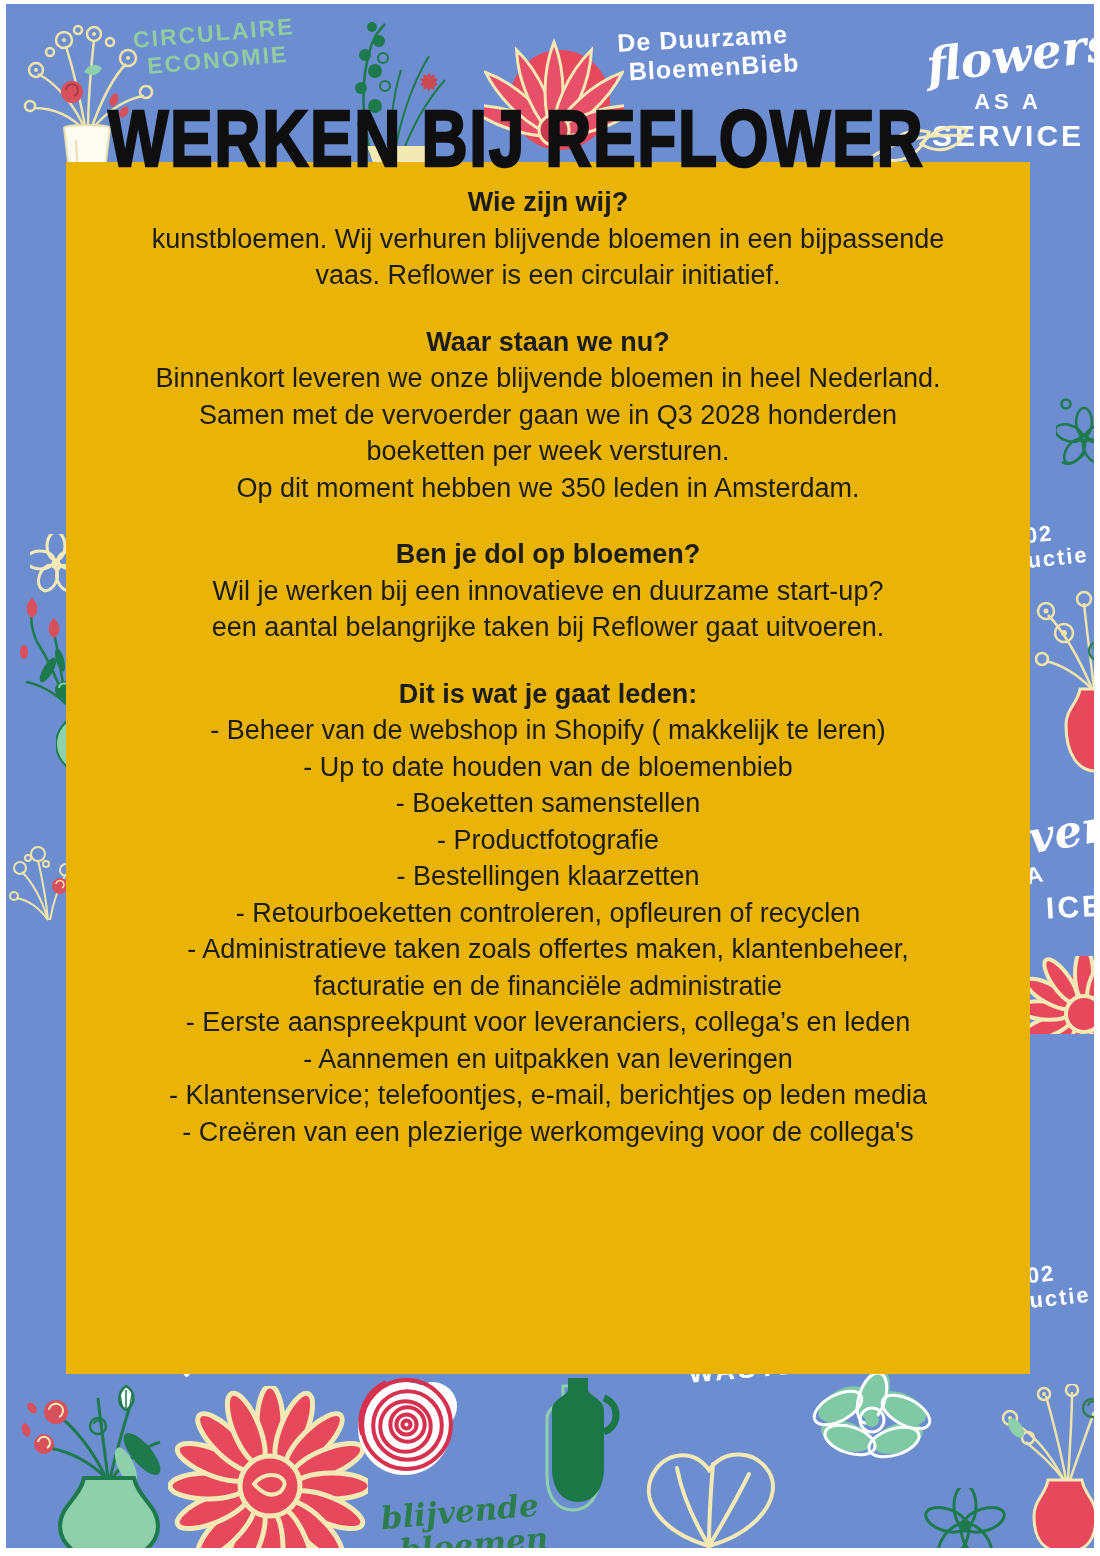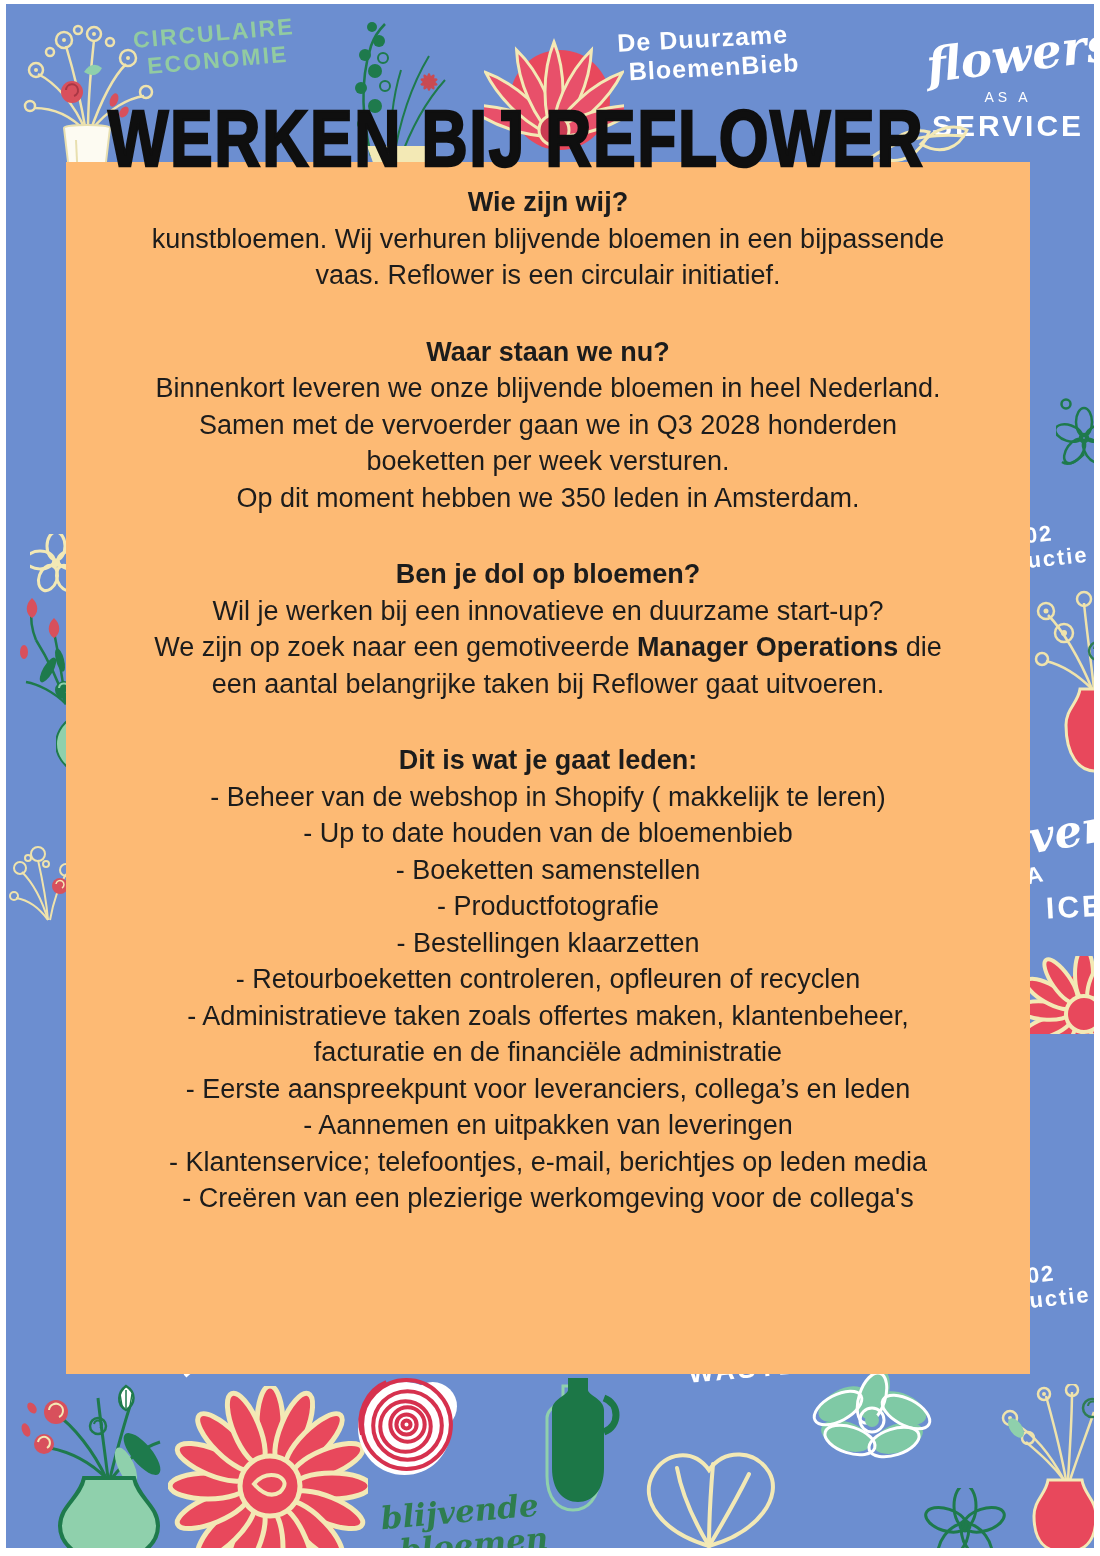--- a/index.html
+++ b/index.html
@@ -4,24 +4,24 @@
 <style>
   html,body { margin:0; padding:0; }
   body { width:1100px; height:1556px; background:#ffffff; font-family:"Liberation Sans", sans-serif; }
   .poster { position:relative; width:1100px; height:1556px; background:#ffffff; overflow:hidden; }
   .canvas { position:absolute; left:6px; top:4px; width:1088px; height:1544px; background:#6C8ED0; overflow:hidden; }
 
   .deco { position:absolute; z-index:1; }
   .deco svg { display:block; overflow:hidden; }
 
   
-  .card { position:absolute; left:60px; top:158px; width:964px; height:1212px; background:#fdba74; z-index:2;
+  .card { position:absolute; left:60px; top:158px; width:964px; height:1212px; background:#eab308; z-index:2;
           box-sizing:border-box; padding:22px 30px 0; text-align:center; color:#1c1c1c;
           font-size:27px; line-height:36.5px; }
-  .sec { margin-top:40px; }
+  .sec { margin-top:30px; }
   .sec:first-child { margin-top:0; }
   .h { font-weight:bold; }
   .ln { white-space:nowrap; }
   .b { font-weight:bold; }
 
   
   .title-wrap { position:absolute; left:0; top:95px; width:100%; text-align:left; z-index:3; line-height:1; }
   .title-inner { display:inline-block; transform:scaleX(0.8); transform-origin:center;
                  font-weight:bold; font-size:80px; letter-spacing:2px; color:#0f0f0f;
                  -webkit-text-stroke:2.5px #0f0f0f; white-space:nowrap; }
@@ -30,21 +30,21 @@
   .hand { position:absolute; z-index:1; font-weight:bold; }
   .circ { left:128px; top:16px; color:#92CBA1; font-size:23px; line-height:27px; letter-spacing:2px;
           transform:rotate(-5deg); }
   .circ .l2 { margin-left:12px; }
   .duurz { left:612px; top:20px; color:#ffffff; font-size:25px; line-height:29px; letter-spacing:1px;
            transform:rotate(-3deg); }
   .duurz .l2 { margin-left:10px; }
   .faas { left:912px; top:24px; width:180px; color:#ffffff; text-align:center; }
   .faas .script { font-family:"DejaVu Serif", serif; font-style:italic; font-weight:bold; font-size:47px;
                   transform:rotate(-7deg); white-space:nowrap; margin-left:8px; }
-  .faas .asa { font-size:14px; letter-spacing:4px; font-weight:normal; margin-top:6px; }
+  .faas .asa { font-size:22px; letter-spacing:4px; font-weight:bold; margin-top:6px; }
   .faas .serv { font-size:30px; letter-spacing:3px; font-weight:bold; margin-top:4px; }
   .co2 { color:#ffffff; font-size:22px; line-height:25px; letter-spacing:2px; transform:rotate(-6deg); }
   .co2a { left:1020px; top:516px; }
   .co2b { left:1022px; top:1256px; }
   .vers { left:1022px; top:800px; color:#ffffff; font-family:"DejaVu Serif", serif; font-style:italic;
           font-size:44px; transform:rotate(-10deg); white-space:nowrap; }
   .atail { left:1020px; top:858px; color:#ffffff; font-size:23px; transform:rotate(-12deg); }
   .ice { left:1040px; top:886px; color:#ffffff; font-size:30px; letter-spacing:3px; transform:rotate(-3deg); }
   .waste { left:682px; top:1350px; color:#ffffff; font-size:27px; letter-spacing:3px; transform:rotate(-5deg); }
   .blij { left:376px; top:1490px; color:#2E7D4F; font-family:"DejaVu Serif", serif; font-style:italic;
@@ -480,21 +480,20 @@
         <div class="h">Waar staan we nu?</div>
         <div class="ln">Binnenkort leveren we onze blijvende bloemen in heel Nederland.</div>
         <div class="ln">Samen met de vervoerder gaan we in Q3 2028 honderden</div>
         <div class="ln">boeketten per week versturen.</div>
         <div class="ln">Op dit moment hebben we 350 leden in Amsterdam.</div>
       </div>
 
       <div class="sec">
         <div class="h">Ben je dol op bloemen?</div>
         <div class="ln">Wil je werken bij een innovatieve en duurzame start-up?</div>
-        <div class="ln"><span>We zijn op zoek naar een gemotiveerde </span><span class="b">Manager Operations</span><span> die</span></div>
         <div class="ln">een aantal belangrijke taken bij Reflower gaat uitvoeren.</div>
       </div>
 
       <div class="sec">
         <div class="h">Dit is wat je gaat leden:</div>
         <div class="ln">- Beheer van de webshop in Shopify ( makkelijk te leren)</div>
         <div class="ln">- Up to date houden van de bloemenbieb</div>
         <div class="ln">- Boeketten samenstellen</div>
         <div class="ln">- Productfotografie</div>
         <div class="ln">- Bestellingen klaarzetten</div>

